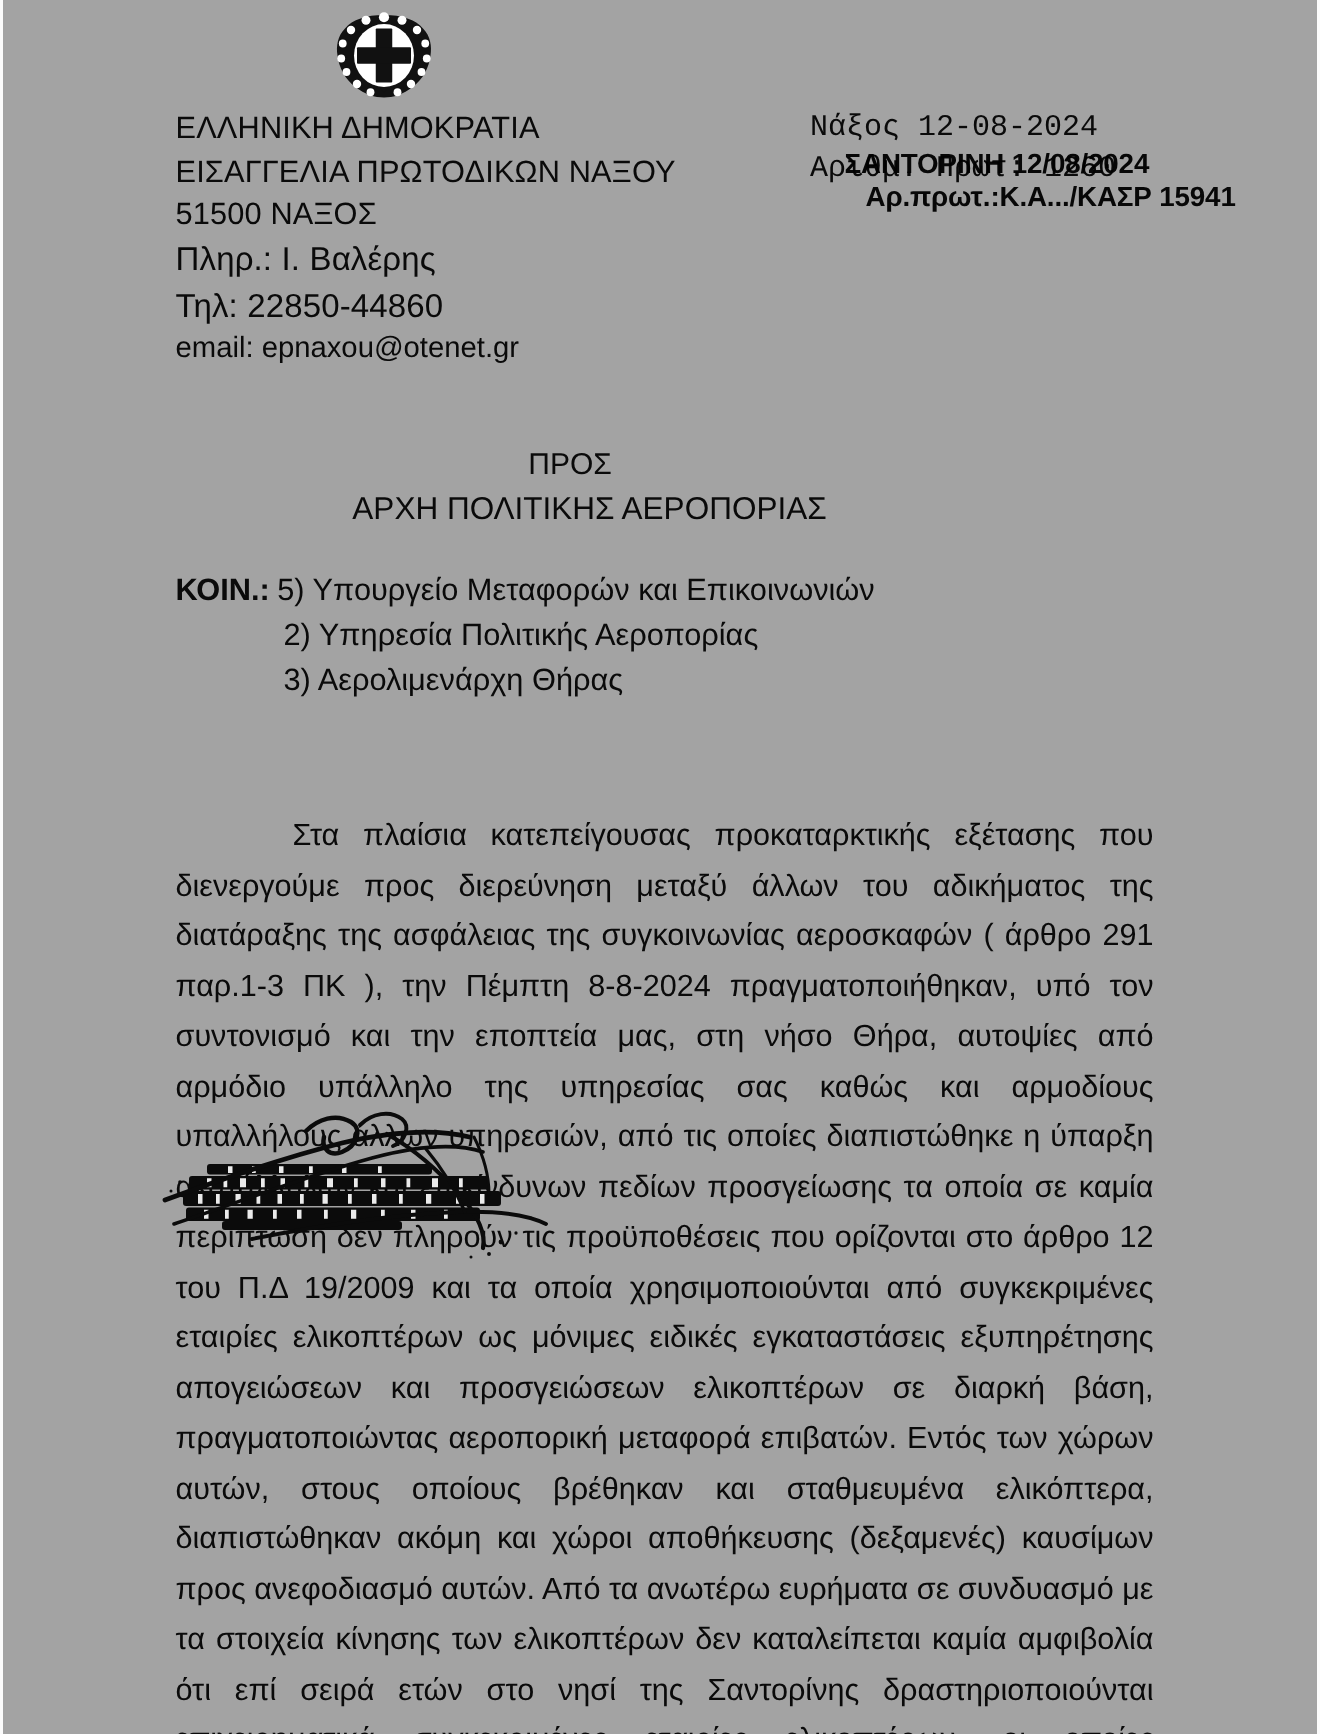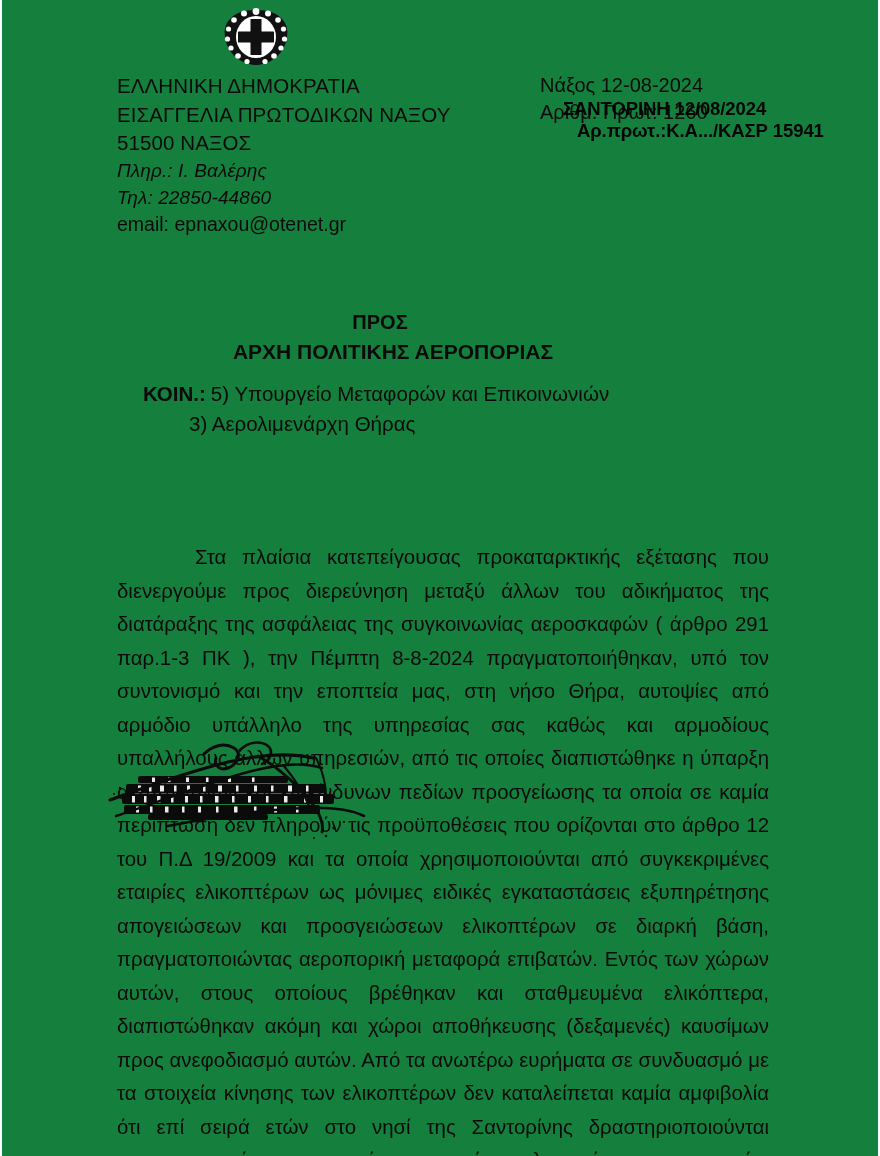--- a/index.html
+++ b/index.html
@@ -16,21 +16,21 @@
     font-family: "Liberation Sans", "DejaVu Sans", sans-serif;
     color: #0a0a0a;
     -webkit-font-smoothing: none;
   }
 
   
   #page {
     position: relative;
     width: 880px;
     height: 1156px;
-    background: #15803d;
+    background: #a3a3a3;
   }
 
   
   .emblem-wrap {
     position: absolute;
     left: 213px;
     top: 8px;
     width: 86px;
     height: 58px;
   }
@@ -44,22 +44,21 @@
     width: 420px;
     line-height: 1.30;
   }
   .letterhead .lh-line {
     font-size: 20.5px;
     letter-spacing: 0.1px;
     white-space: nowrap;
     margin-bottom: 2px;
   }
   .letterhead .lh-line.small {
-    font-size: 19px;
-    font-style: italic;
+    font-size: 22px;
   }
   .email-line {
     font-size: 19.5px;
     white-space: nowrap;
   }
   .email-link {
     text-underline-offset: 2px;
     color: #0a0a0a;
   }
 
@@ -67,20 +66,21 @@
   .rightblock {
     position: absolute;
     left: 540px;
     top: 72px;
     width: 340px;
   }
   .rb-line {
     font-size: 20px;
     white-space: nowrap;
     line-height: 1.35;
+    font-family: Liberation Mono, monospace;
   }
 
   
   .proto-stamp {
     position: absolute;
     left: 563px;
     top: 98px;
     width: 320px;
     font-weight: bold;
     font-size: 18.5px;
@@ -89,42 +89,41 @@
     white-space: nowrap;
     mix-blend-mode: multiply;
   }
   .proto-stamp .ps-line { display: block; }
   .proto-stamp .ps-line.l2 { margin-left: 14px; }
 
   
   .pros {
     position: absolute;
     left: 0;
-    top: 308px;
+    top: 296px;
     width: 760px;
     text-align: center;
-    font-weight: bold;
+    font-weight: normal;
     font-size: 20px;
     line-height: 1.45;
   }
   .pros .pros-sub { font-size: 21px; padding-left: 26px; }
 
   
   .koin {
     position: absolute;
     left: 117px;
     top: 379px;
     width: 640px;
     font-size: 20.5px;
     line-height: 1.47;
   }
   .koin-head {
     font-weight: bold;
     margin-right: 5px;
-    margin-left: 26px;
   }
   .koin-row { white-space: nowrap; }
   .koin-row.indent { padding-left: 72px; }
 
   
   .body-text {
     position: absolute;
     left: 117px;
     top: 541px;
     width: 652px;
@@ -239,20 +238,23 @@
   <div class="pros">
     <div>ΠΡΟΣ</div>
     <div class="pros-sub">ΑΡΧΗ ΠΟΛΙΤΙΚΗΣ ΑΕΡΟΠΟΡΙΑΣ</div>
   </div>
 
   <div class="koin">
     <div class="koin-row">
       <span class="koin-head">ΚΟΙΝ.:</span><span>5) Υπουργείο Μεταφορών και Επικοινωνιών</span>
     </div>
     <div class="koin-row indent">
+      <span>2) Υπηρεσία Πολιτικής Αεροπορίας</span>
+    </div>
+    <div class="koin-row indent">
       <span>3) Αερολιμενάρχη Θήρας</span>
     </div>
   </div>
 
   <div class="body-text">Στα πλαίσια κατεπείγουσας προκαταρκτικής εξέτασης που διενεργούμε προς διερεύνηση μεταξύ άλλων του αδικήματος της διατάραξης της ασφάλειας της συγκοινωνίας αεροσκαφών ( άρθρο 291 παρ.1-3 ΠΚ ), την Πέμπτη 8-8-2024 πραγματοποιήθηκαν, υπό τον συντονισμό και την εποπτεία μας,  στη νήσο Θήρα, αυτοψίες από αρμόδιο υπάλληλο της υπηρεσίας σας καθώς και αρμοδίους υπαλλήλους άλλων υπηρεσιών, από τις οποίες διαπιστώθηκε η ύπαρξη  ακατάλληλων και επικίνδυνων πεδίων προσγείωσης τα οποία σε καμία περίπτωση δεν πληρούν τις προϋποθέσεις που ορίζονται στο άρθρο 12 του Π.Δ 19/2009 και τα οποία χρησιμοποιούνται από συγκεκριμένες εταιρίες ελικοπτέρων ως μόνιμες ειδικές εγκαταστάσεις εξυπηρέτησης απογειώσεων και προσγειώσεων ελικοπτέρων σε διαρκή βάση, πραγματοποιώντας αεροπορική μεταφορά επιβατών. Εντός των χώρων αυτών, στους οποίους βρέθηκαν και σταθμευμένα ελικόπτερα, διαπιστώθηκαν ακόμη και χώροι αποθήκευσης (δεξαμενές) καυσίμων προς ανεφοδιασμό αυτών.  Από τα ανωτέρω ευρήματα σε συνδυασμό με τα στοιχεία κίνησης των ελικοπτέρων δεν καταλείπεται καμία αμφιβολία ότι επί σειρά ετών στο νησί της Σαντορίνης δραστηριοποιούνται επιχειρηματικά συγκεκριμένες εταιρίες ελικοπτέρων, οι οποίες χρησιμοποιούν οικοπεδικούς χώρους, αυλές και ταράτσες</div>
 
   <div class="ink-overlay">
     <svg width="330" height="110" viewBox="0 0 330 110" xmlns="http://www.w3.org/2000/svg">
 
       <g fill="#0b0b0b">

